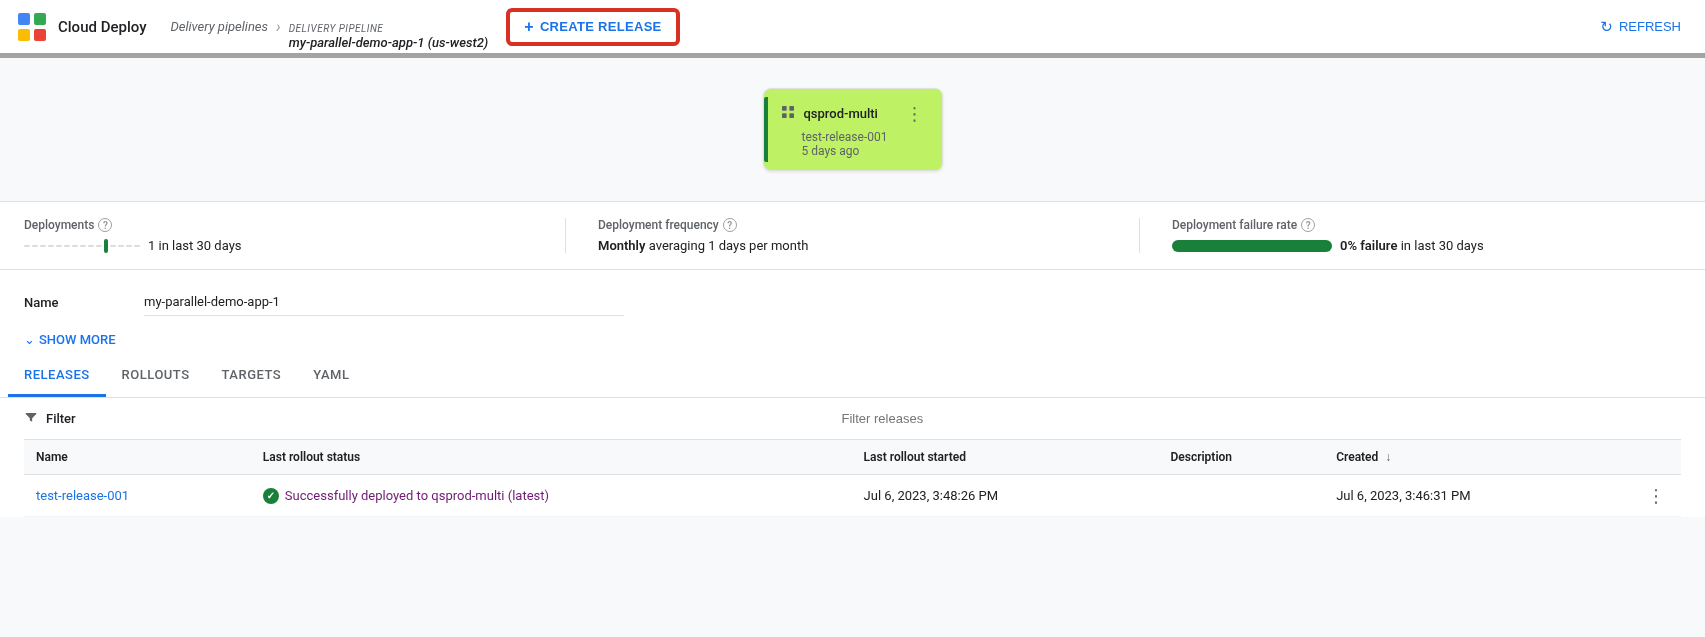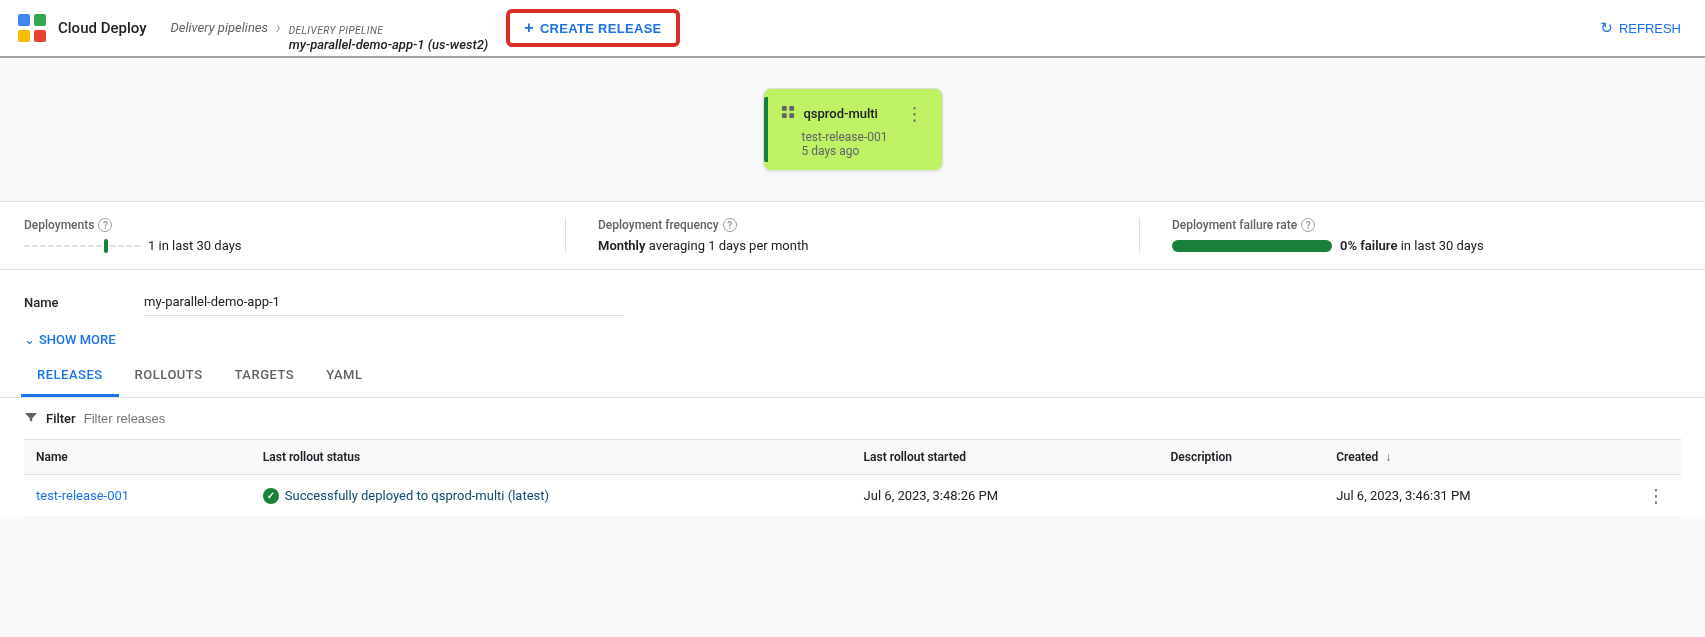--- a/index.html
+++ b/index.html
@@ -4,21 +4,21 @@
   <style>
     * { box-sizing: border-box; margin: 0; padding: 0; }
     body { font-family: 'Google Sans', Roboto, Arial, sans-serif; font-size: 13px; color: #202124; background: #f8f9fa; }
 
     
     .header {
       display: flex;
       align-items: center;
       height: 58px;
       background: #fff;
-      border-bottom: 2px solid #a3a3a3;
+      border-bottom: 5px solid #a3a3a3;
       padding: 0 16px;
       position: relative;
       z-index: 10;
     }
     .header-logo {
       display: flex;
       align-items: center;
       gap: 10px;
       margin-right: 24px;
     }
@@ -269,21 +269,21 @@
       gap: 4px;
       padding: 8px 0;
     }
 
     
     .tabs-bar {
       background: #fff;
       display: flex;
       gap: 0;
       border-bottom: 1px solid #e0e0e0;
-      padding: 0 21px;
+      padding: 0 8px;
     }
     .tab {
       padding: 12px 16px;
       font-size: 13px;
       font-weight: 500;
       color: #5f6368;
       cursor: pointer;
       border-bottom: 3px solid transparent;
       text-transform: uppercase;
       letter-spacing: 0.5px;
@@ -314,20 +314,21 @@
       font-weight: 500;
       color: #202124;
     }
     .filter-input {
       font-size: 13px;
       color: #9aa0a6;
       border: none;
       outline: none;
       background: transparent;
       flex: 1;
+      text-align: center;
     }
     .releases-table {
       width: 100%;
       border-collapse: collapse;
     }
     .releases-table thead tr {
       background: #f8f9fa;
     }
     .releases-table th {
       padding: 10px 12px;
@@ -347,21 +348,21 @@
     }
     .release-link {
       color: #1a73e8;
       text-decoration: none;
       cursor: pointer;
     }
     .status-success {
       display: flex;
       align-items: center;
       gap: 6px;
-      color: #0c4a6e;
+      color: #701a75;
       font-size: 13px;
     }
     .status-dot-success {
       width: 16px;
       height: 16px;
       border-radius: 50%;
       background: #188038;
       display: flex;
       align-items: center;
       justify-content: center;

